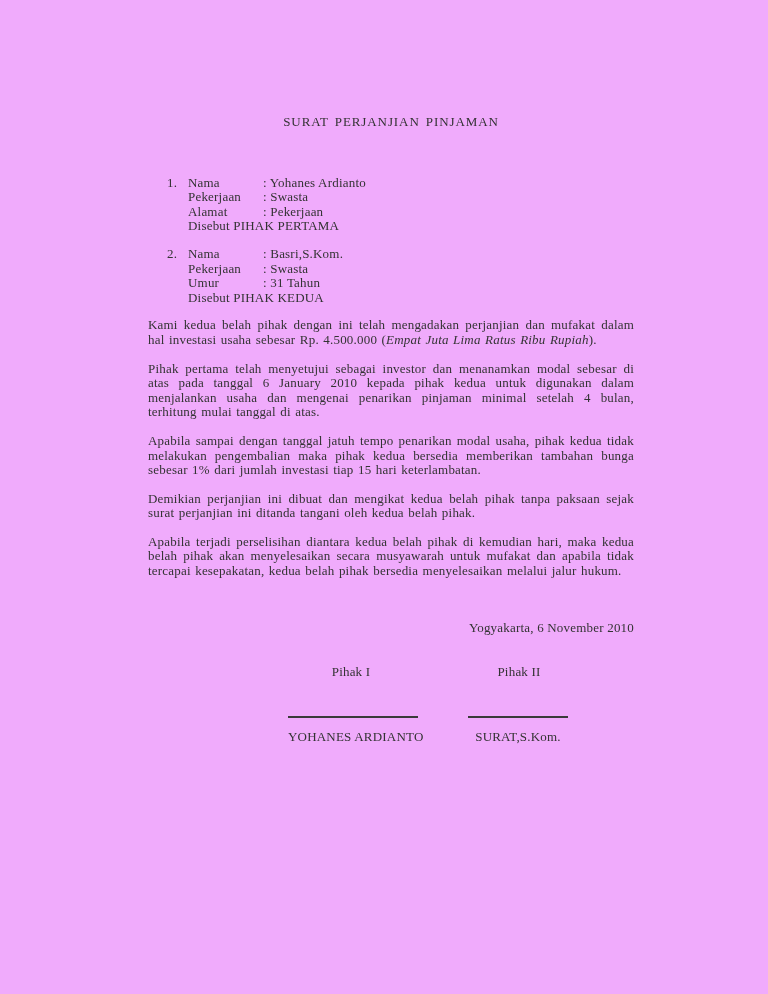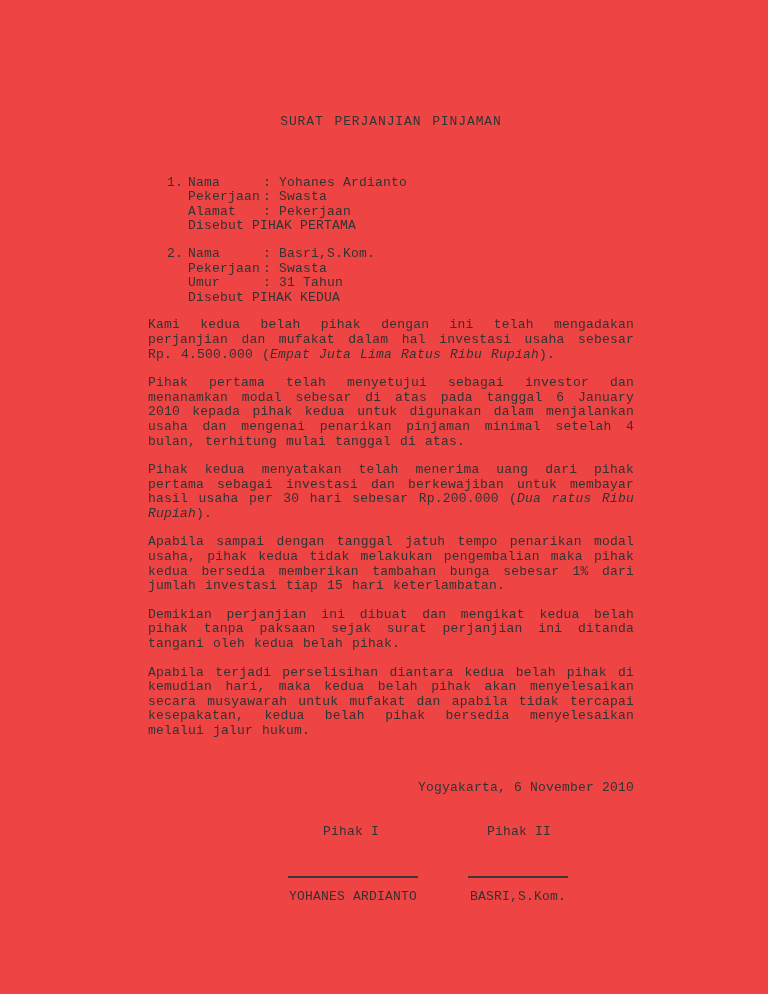--- a/index.html
+++ b/index.html
@@ -4,25 +4,25 @@
 <style>
   html, body {
     margin: 0;
     padding: 0;
     background: #ffffff;
   }
   .page {
     position: relative;
     width: 768px;
     height: 994px;
-    background: #ef4444;
+    background: #f0abfc;
     overflow: hidden;
     box-sizing: border-box;
     padding: 115px 134px 0 148px;
-    font-family: Liberation Mono, monospace;
+    font-family: Liberation Serif, serif;
     font-size: 13px;
     line-height: 14.6px;
     color: #333333;
     letter-spacing: 0.2px;
   }
   .title {
     font-size: 13px;
     font-weight: 400;
     letter-spacing: 0.9px;
     text-align: center;
@@ -112,30 +112,29 @@
     <div class="prow">
       <span class="pnum"></span><span class="plabel">Umur</span><span class="pvalue">: 31 Tahun</span>
     </div>
     <div class="pdesig">Disebut PIHAK KEDUA</div>
   </div>
 
   <p class="para"><span>Kami kedua belah pihak dengan ini telah mengadakan perjanjian dan mufakat dalam hal investasi usaha sebesar Rp. 4.500.000 (</span><i>Empat Juta Lima Ratus Ribu Rupiah</i><span>).</span></p>
 
   <p class="para">Pihak pertama telah menyetujui sebagai investor dan menanamkan modal sebesar di atas pada tanggal 6 January 2010 kepada pihak kedua untuk digunakan dalam menjalankan usaha dan mengenai penarikan pinjaman minimal setelah 4 bulan, terhitung mulai tanggal di atas.</p>
 
-  <p class="para"><span>Pihak kedua menyatakan telah menerima uang dari pihak pertama sebagai investasi dan berkewajiban untuk membayar hasil usaha per 30 hari sebesar Rp.200.000 (</span><i>Dua ratus Ribu Rupiah</i><span>).</span></p>
 
   <p class="para">Apabila sampai dengan tanggal jatuh tempo penarikan modal usaha, pihak kedua tidak melakukan pengembalian maka pihak kedua bersedia memberikan tambahan bunga sebesar 1% dari jumlah investasi tiap 15 hari keterlambatan.</p>
 
   <p class="para">Demikian perjanjian ini dibuat dan mengikat kedua belah pihak tanpa paksaan sejak surat perjanjian ini ditanda tangani oleh kedua belah pihak.</p>
 
   <p class="para">Apabila terjadi perselisihan diantara kedua belah pihak di kemudian hari, maka kedua belah pihak akan menyelesaikan secara musyawarah untuk mufakat dan apabila tidak tercapai kesepakatan, kedua belah pihak bersedia menyelesaikan melalui jalur hukum.</p>
 
   <div class="dateline">Yogyakarta, 6 November 2010</div>
 
   <div class="sigblock">
     <div class="sighead sighead-1">Pihak I</div>
     <div class="sighead sighead-2">Pihak II</div>
     <div class="signame signame-1">YOHANES ARDIANTO</div>
-    <div class="signame signame-2">BASRI,S.Kom.</div>
+    <div class="signame signame-2">SURAT,S.Kom.</div>
   </div>
 
 </div>
 
 </body></html>

